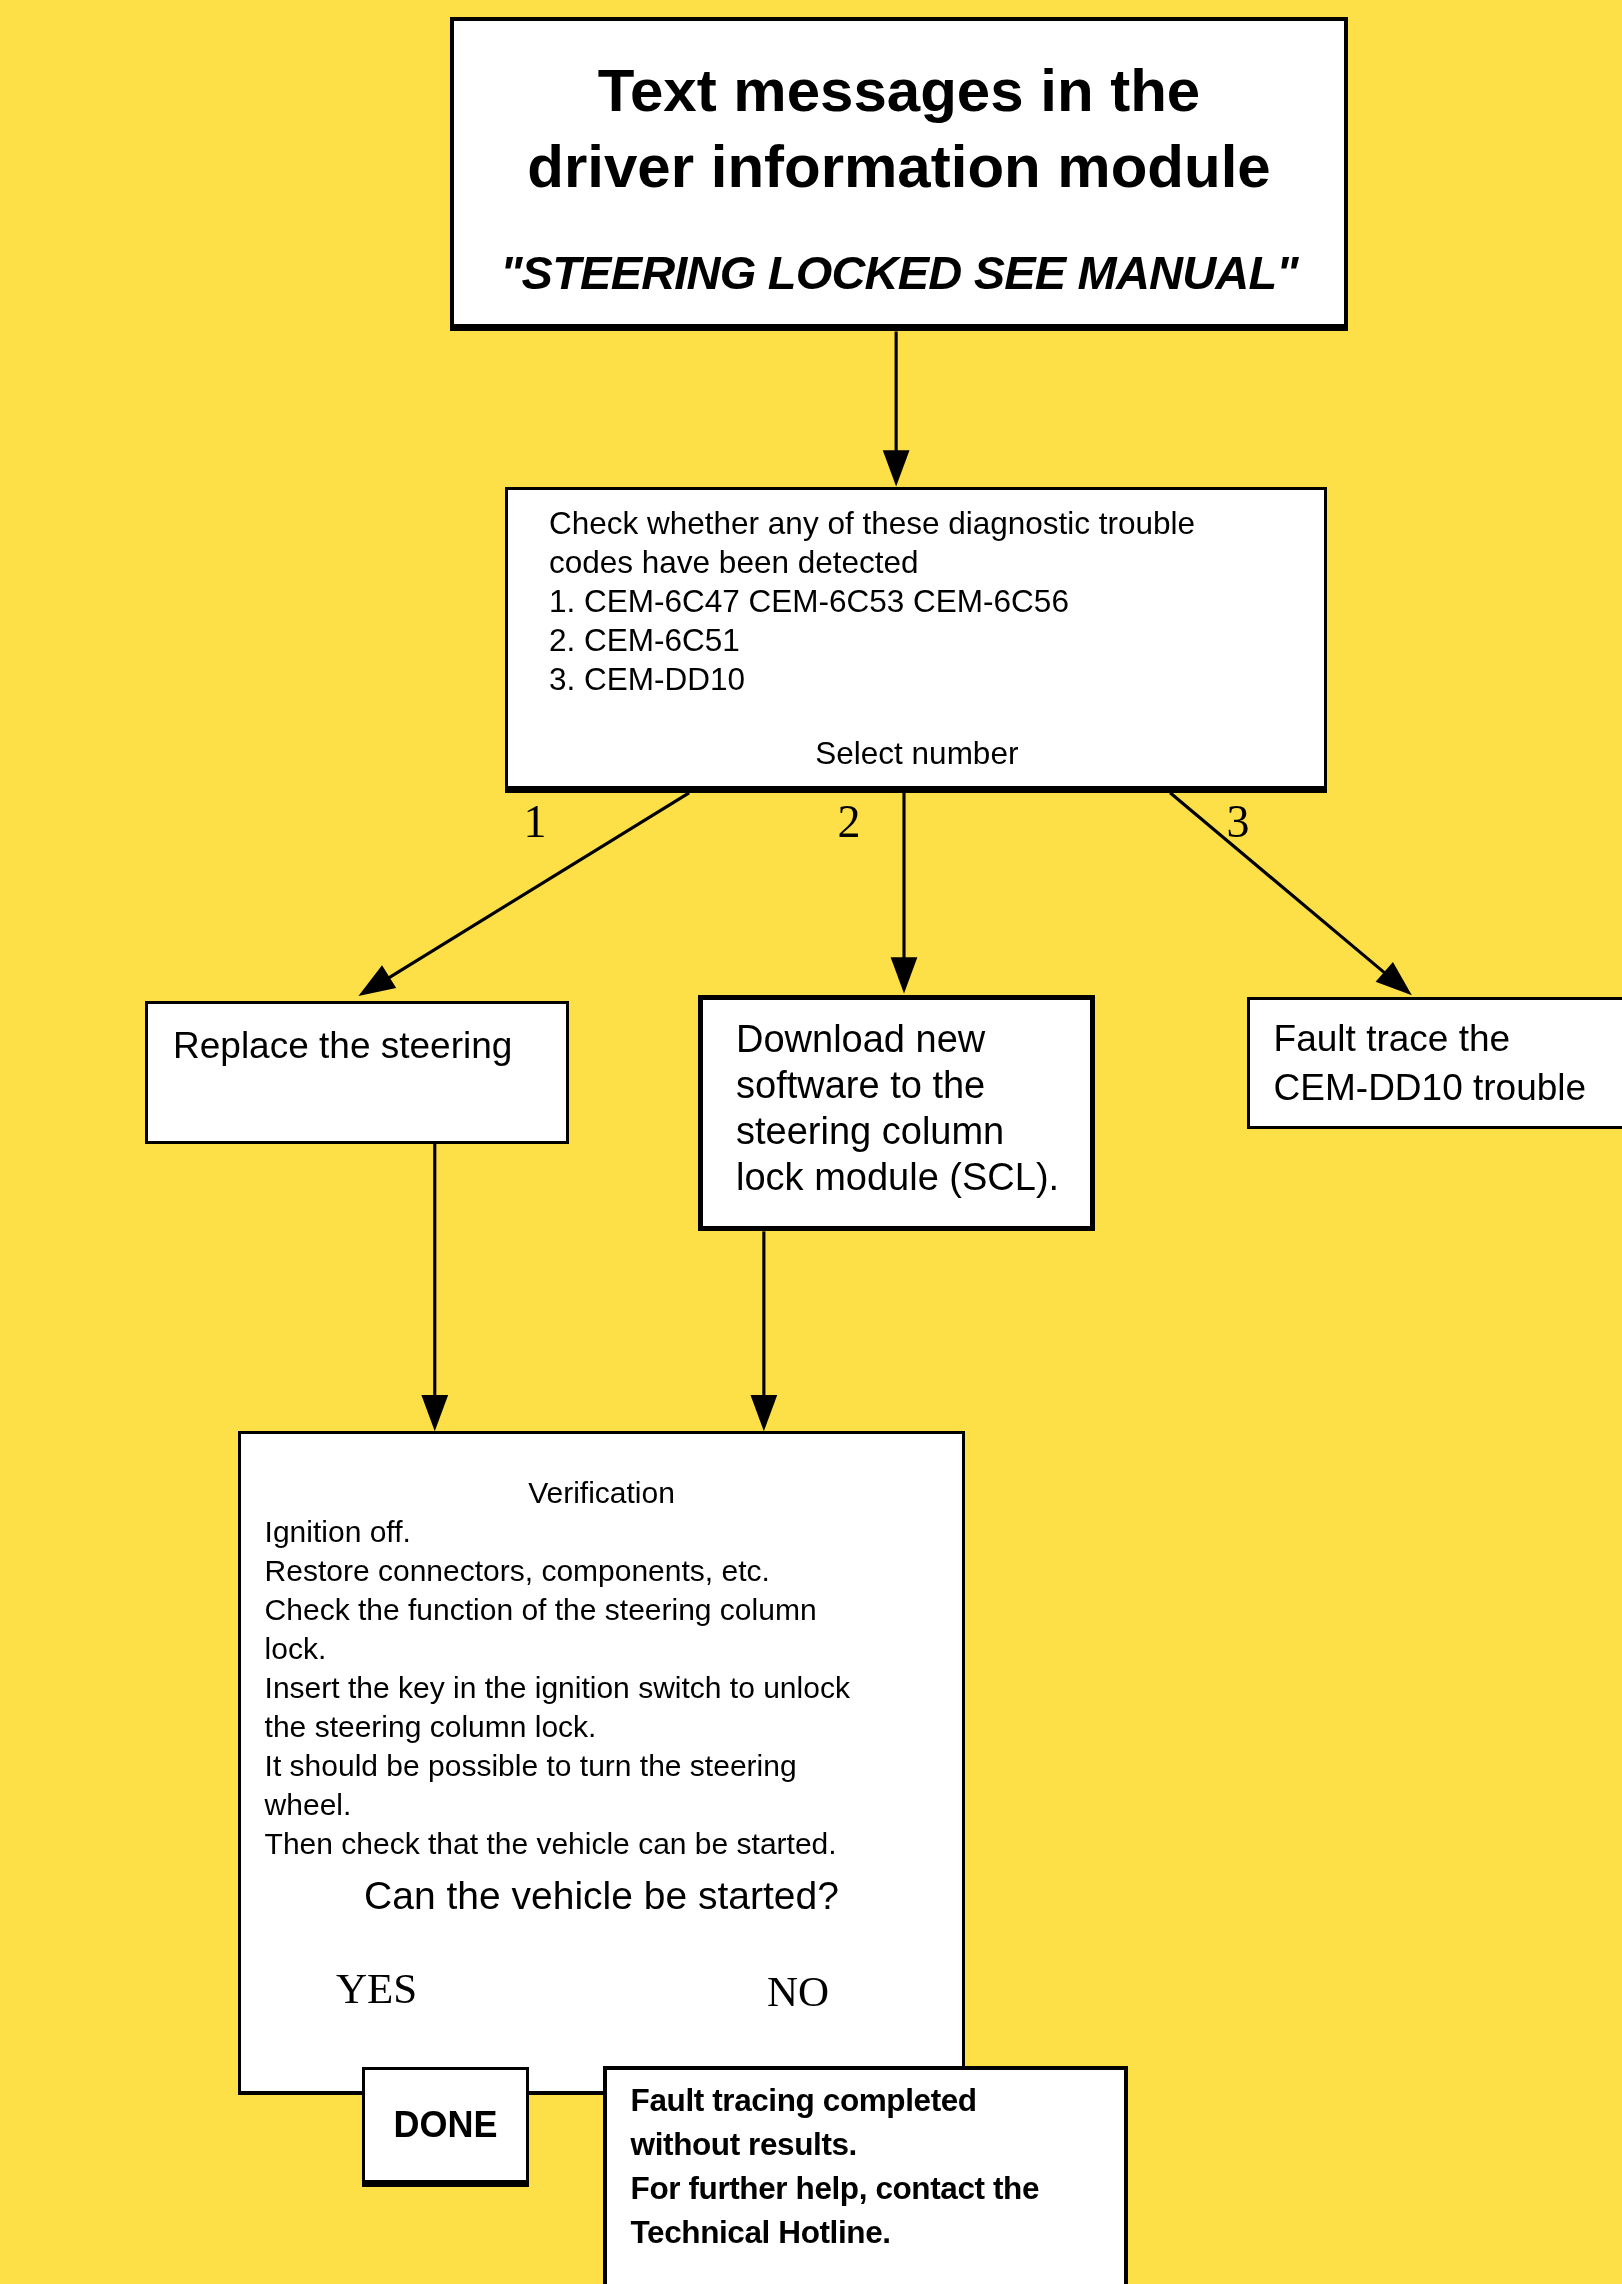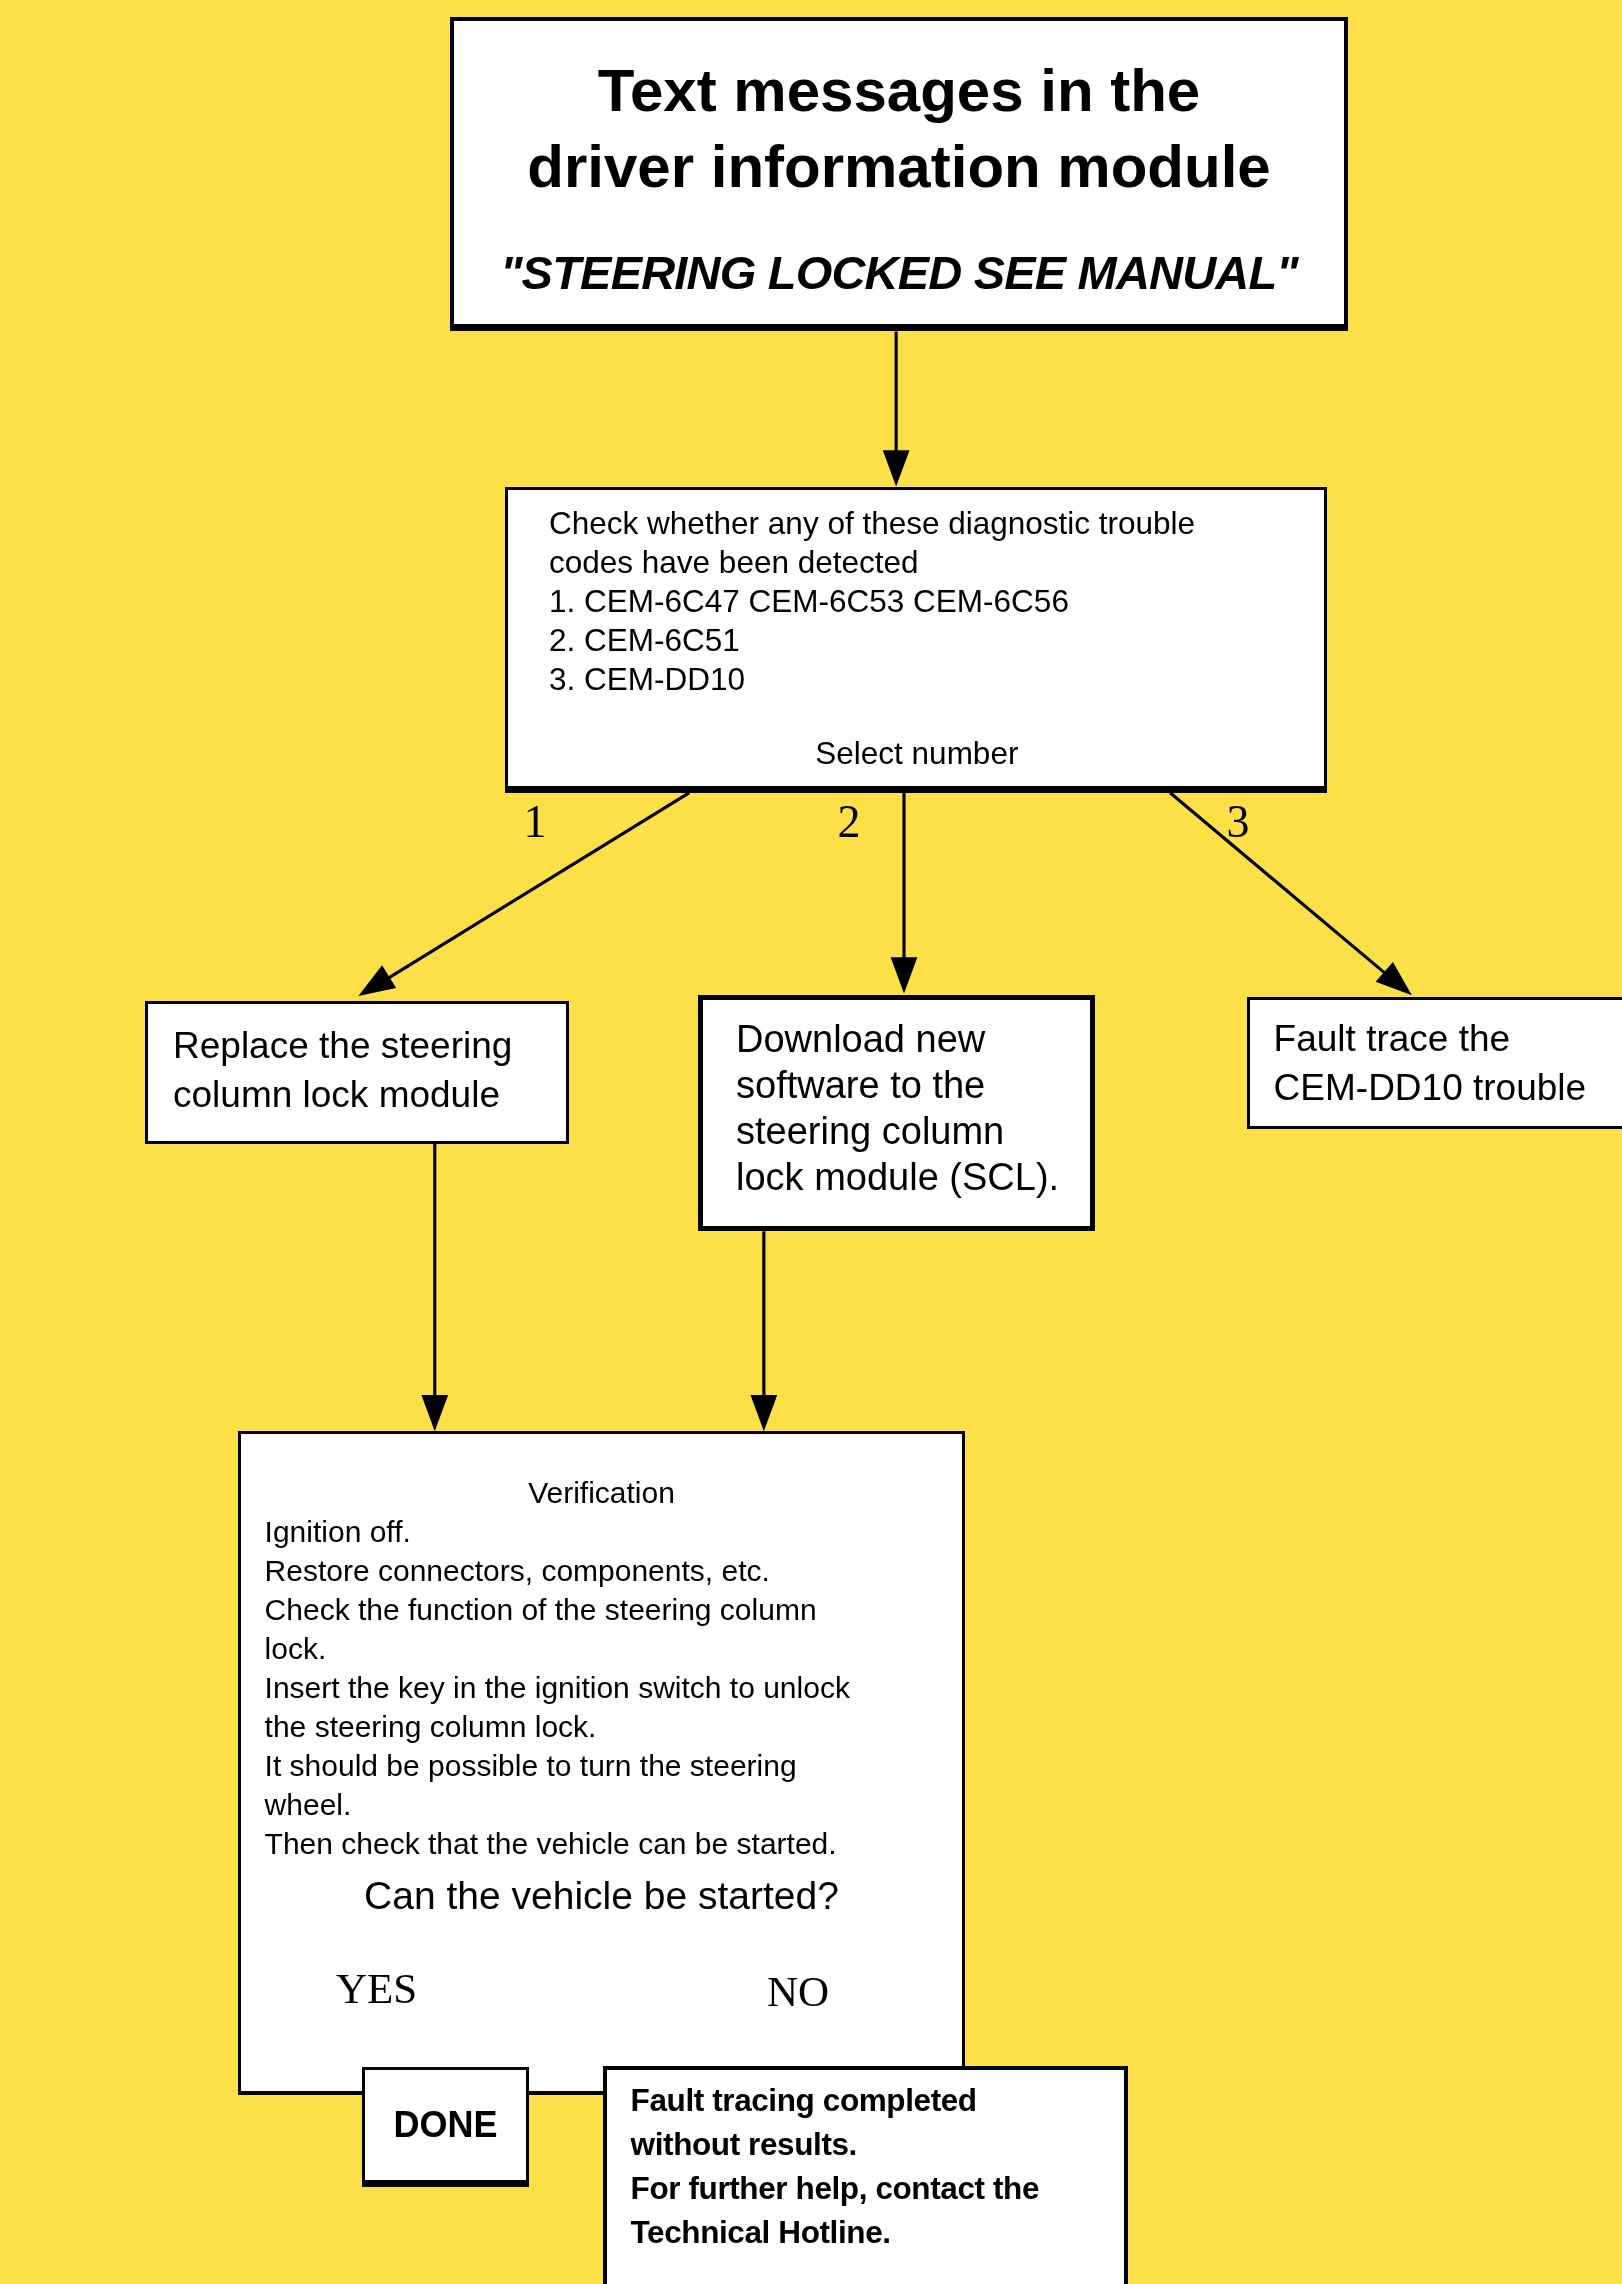--- a/index.html
+++ b/index.html
@@ -132,21 +132,20 @@
     <span class="line">3. CEM-DD10</span>
     <span class="prompt">Select number</span>
   </div>
 
   <div class="flow-label lbl-1">1</div>
   <div class="flow-label lbl-2">2</div>
   <div class="flow-label lbl-3">3</div>
 
   <div class="box branch replace-box">
     <span class="line">Replace the steering</span>
-    <span class="line">column lock module</span>
   </div>
 
   <div class="box branch download-box">
     <span class="line">Download new</span>
     <span class="line">software to the</span>
     <span class="line">steering column</span>
     <span class="line">lock module (SCL).</span>
   </div>
 
   <div class="box branch fault-trace-box">

